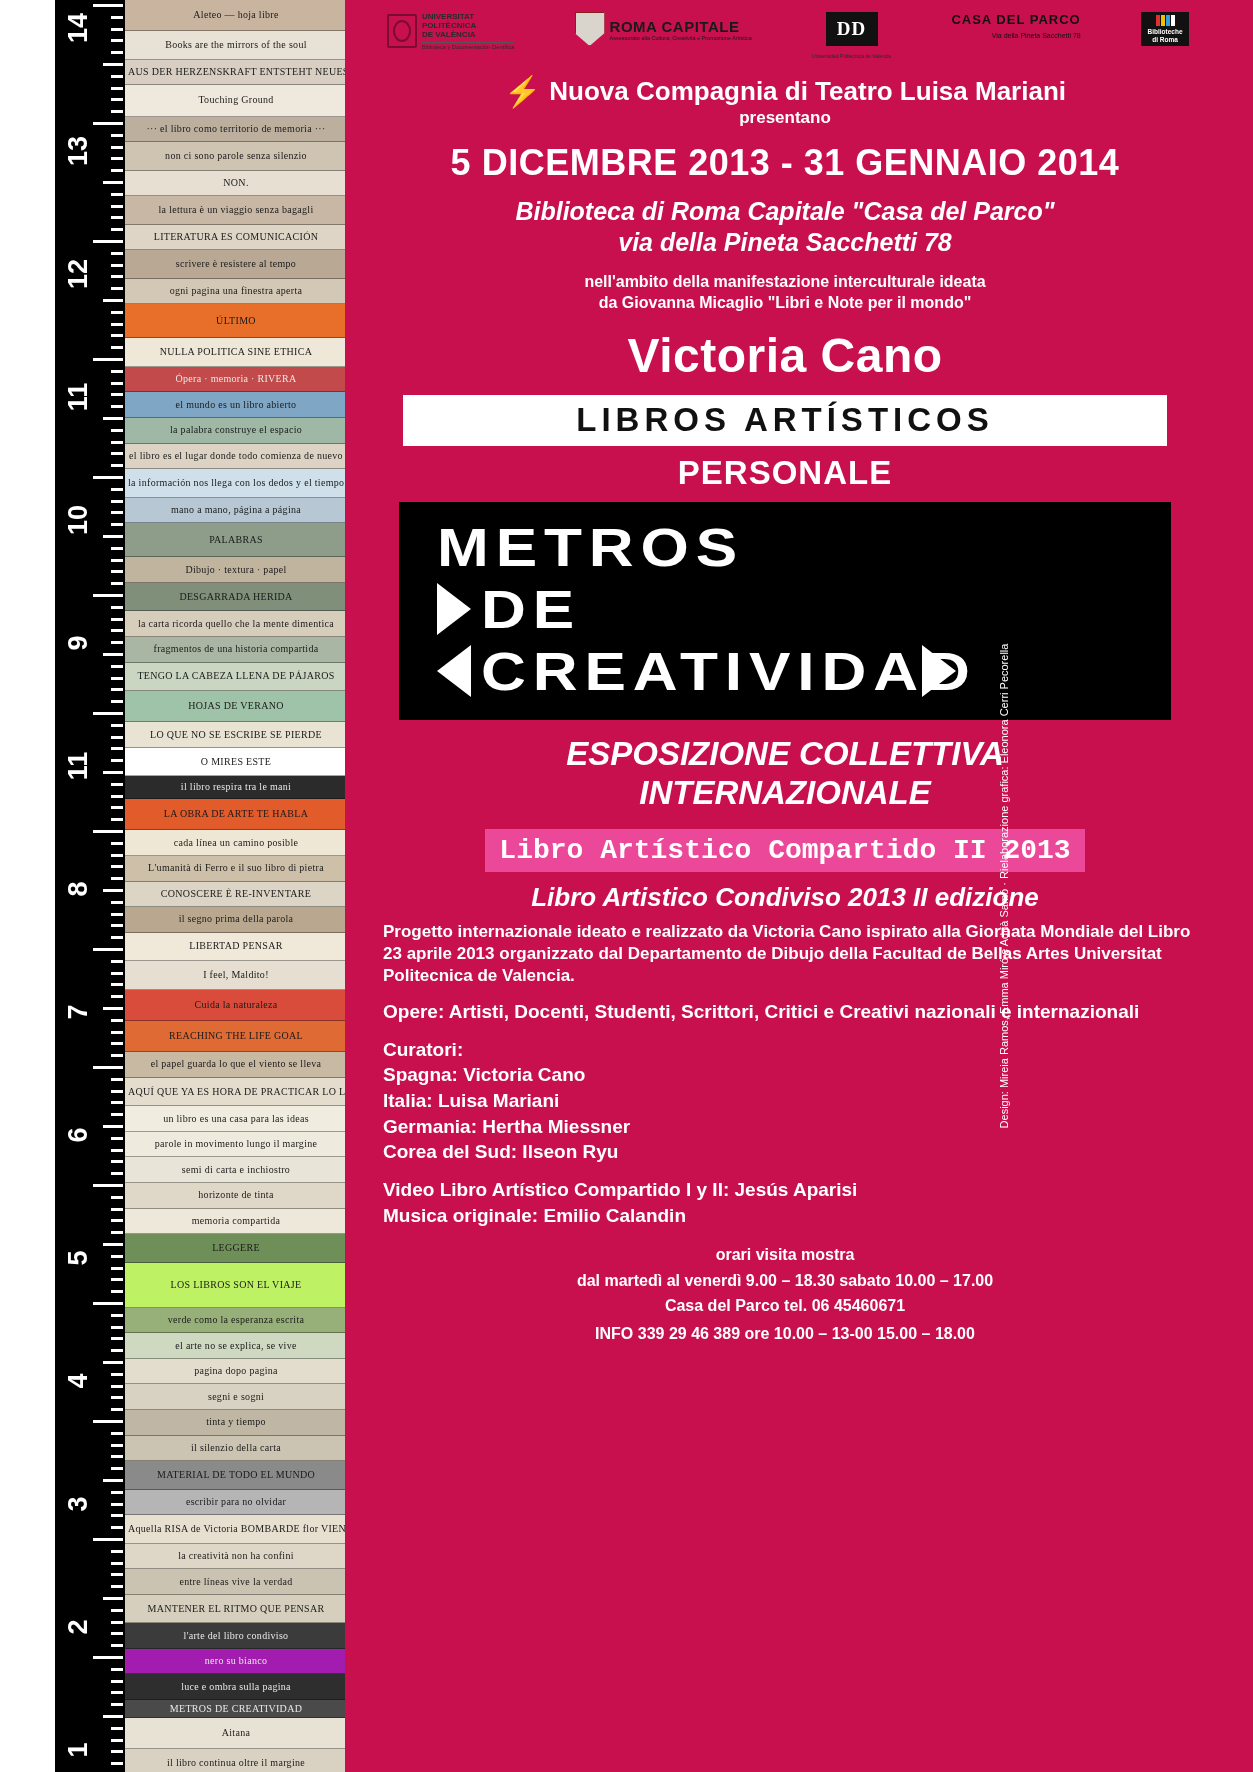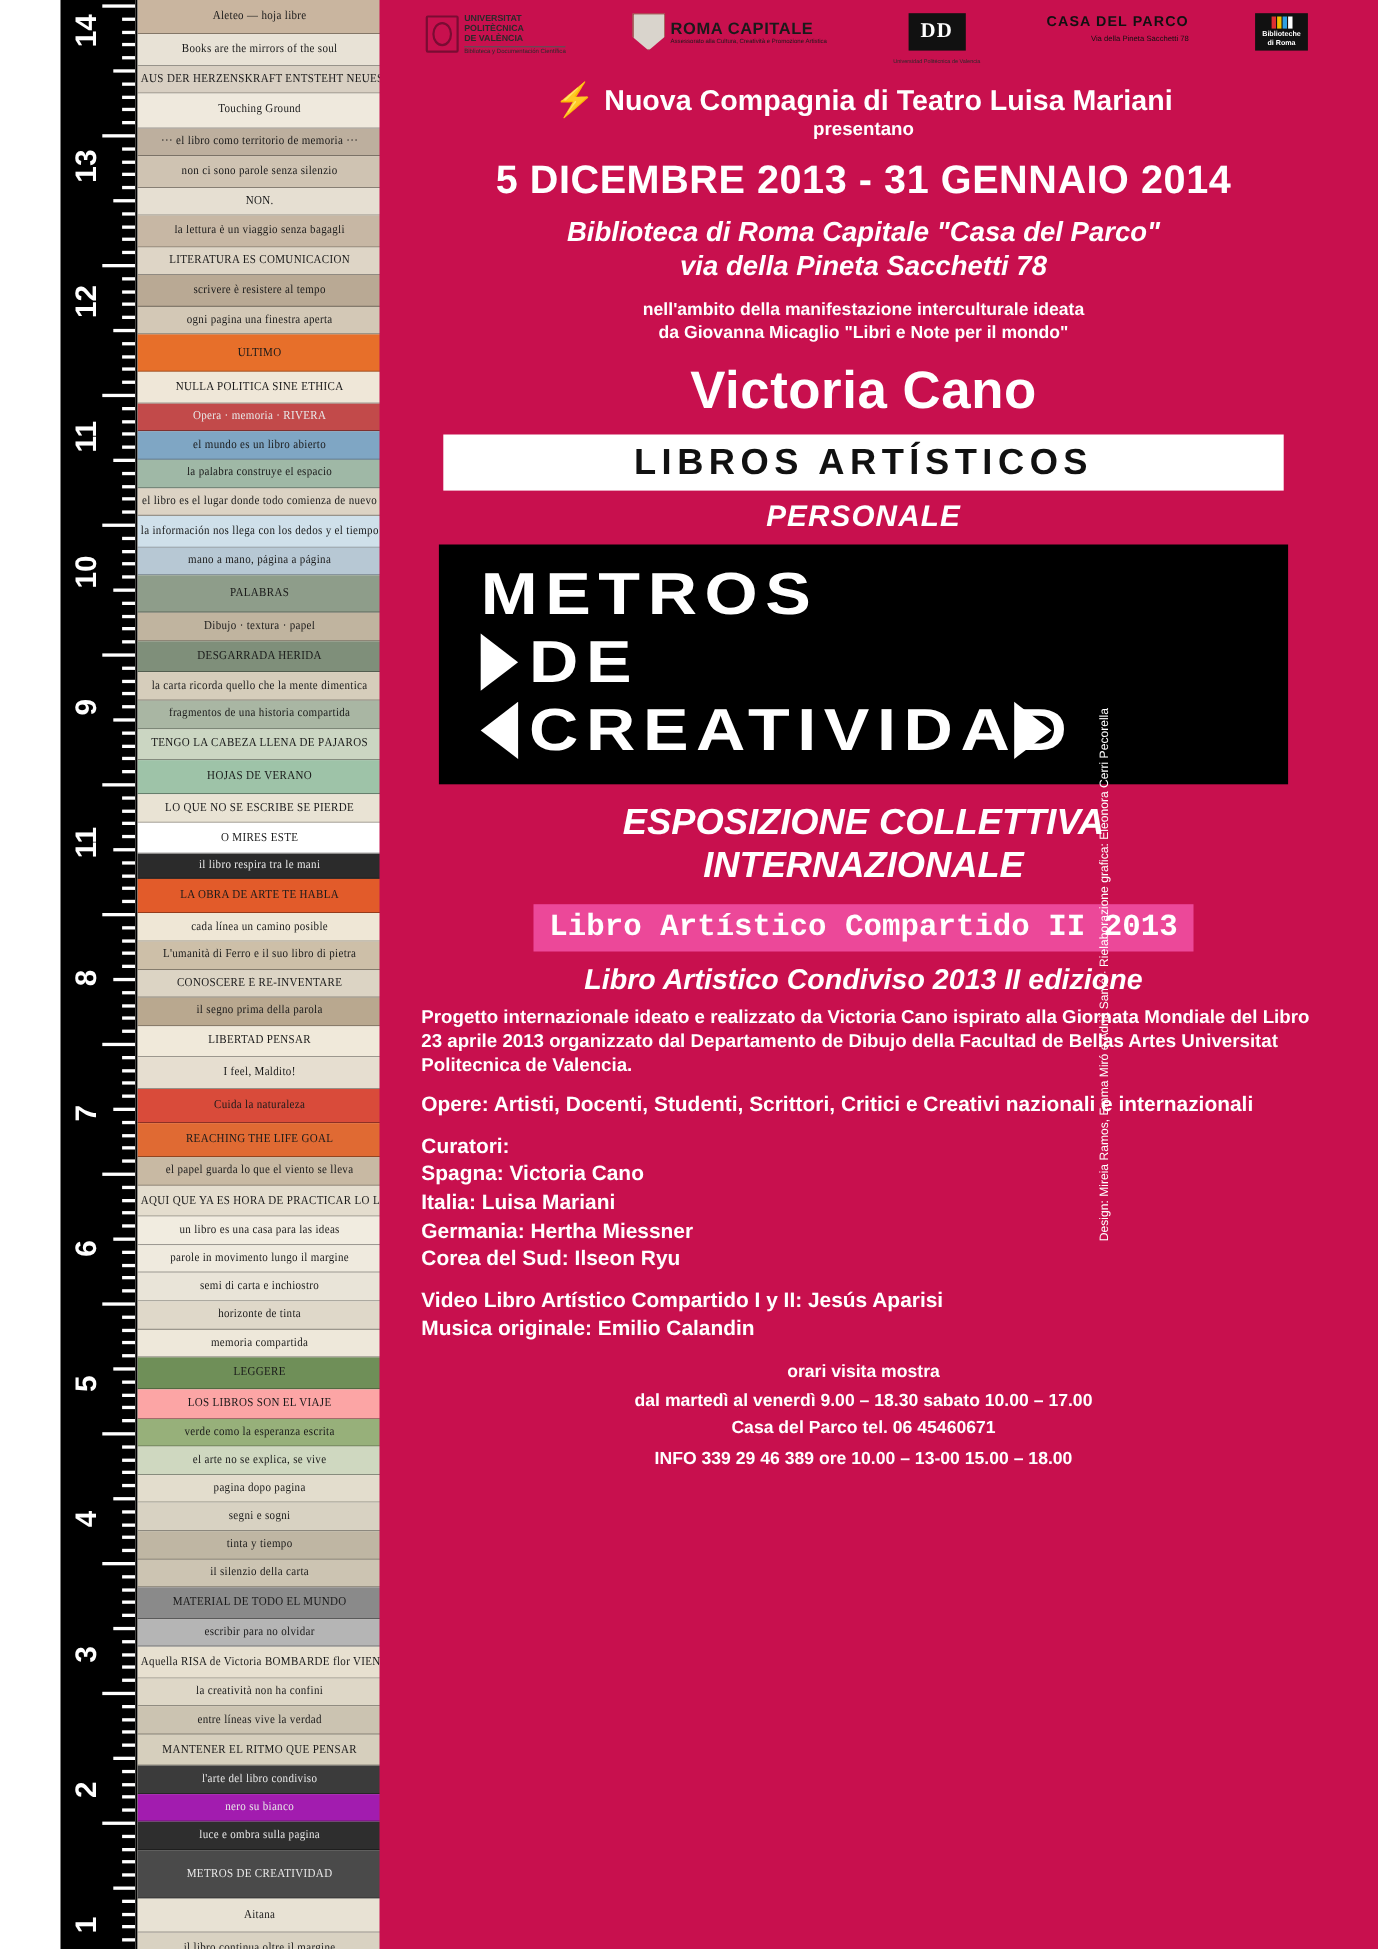--- a/index.html
+++ b/index.html
@@ -135,21 +135,21 @@
     font-size:16px;font-weight:bold;margin-top:12px;line-height:1.35;
   }
   .artist{
     font-size:48px;font-weight:bold;margin-top:14px;letter-spacing:.5px;
   }
   .libros-bar{
     background:#ffffff;color:#111;margin:12px 28px 0 28px;
     font-size:33px;font-weight:bold;letter-spacing:5px;padding:6px 0 7px 0;
   }
   .personale{
-    font-size:27px;font-weight:bold;font-style:italic;margin-top:8px;letter-spacing:1px;
+    font-size:33px;font-weight:bold;margin-top:8px;letter-spacing:1px;
   }
   .metros-box{
     background:#000;margin:10px 24px 0 24px;padding:18px 10px 22px 10px;
   }
   .metros-line{
     display:flex;align-items:center;justify-content:flex-start;gap:10px;
     padding-left:28px;
   }
   .metros-line.l1{margin-bottom:8px;}
   .metros-line.l2{margin-bottom:8px;}
@@ -512,21 +512,21 @@
         </div>
         <div class="strip" style="height: 25.5987px; background: rgb(223, 216, 201);">
           <span style="color: rgb(26, 26, 26); font-size: 10px;">horizonte de tinta</span>
         </div>
         <div class="strip" style="height: 25.5987px; background: rgb(238, 232, 218);">
           <span style="color: rgb(26, 26, 26); font-size: 10px;">memoria compartida</span>
         </div>
         <div class="strip" style="height: 28.443px; background: rgb(111, 143, 88);">
           <span style="color: rgb(26, 26, 26); font-size: 10px;">LEGGERE</span>
         </div>
-        <div class="strip" style="height: 27px; background: #fca5a5;">
+        <div class="strip" style="height: 45px; background: #bef264;">
           <span style="color: rgb(26, 26, 26); font-size: 10px;">LOS LIBROS SON EL VIAJE</span>
         </div>
         <div class="strip" style="height: 25.5987px; background: rgb(151, 176, 122);">
           <span style="color: rgb(26, 26, 26); font-size: 10px;">verde como la esperanza escrita</span>
         </div>
         <div class="strip" style="height: 25.5987px; background: rgb(207, 216, 192);">
           <span style="color: rgb(26, 26, 26); font-size: 10px;">el arte no se explica, se vive</span>
         </div>
         <div class="strip" style="height: 25.5987px; background: rgb(227, 221, 205);">
           <span style="color: rgb(26, 26, 26); font-size: 10px;">pagina dopo pagina</span>
@@ -560,21 +560,21 @@
         </div>
         <div class="strip" style="height: 25.5987px; background: rgb(59, 59, 59);">
           <span style="color: rgb(232, 232, 232); font-size: 10px;">l'arte del libro condiviso</span>
         </div>
         <div class="strip" style="height: 25.5987px; background: #a21caf;">
           <span style="color: rgb(232, 232, 232); font-size: 10px;">nero su bianco</span>
         </div>
         <div class="strip" style="height: 25.5987px; background: rgb(46, 46, 46);">
           <span style="color: rgb(232, 232, 232); font-size: 10px;">luce e ombra sulla pagina</span>
         </div>
-        <div class="strip" style="height: 44px; background: rgb(74, 74, 74);">
+        <div class="strip" style="height: 18px; background: rgb(74, 74, 74);">
           <span style="color: rgb(232, 232, 232); font-size: 10px;">METROS DE CREATIVIDAD</span>
         </div>
         <div class="strip" style="height: 31.2873px; background: rgb(232, 226, 212);">
           <span style="color: rgb(26, 26, 26); font-size: 10px;">Aitana</span>
         </div>
         <div class="strip" style="height: 28.443px; background: rgb(217, 210, 194);">
           <span style="color: rgb(26, 26, 26); font-size: 10px;">il libro continua oltre il margine</span>
         </div>
       </div>
   </div>

